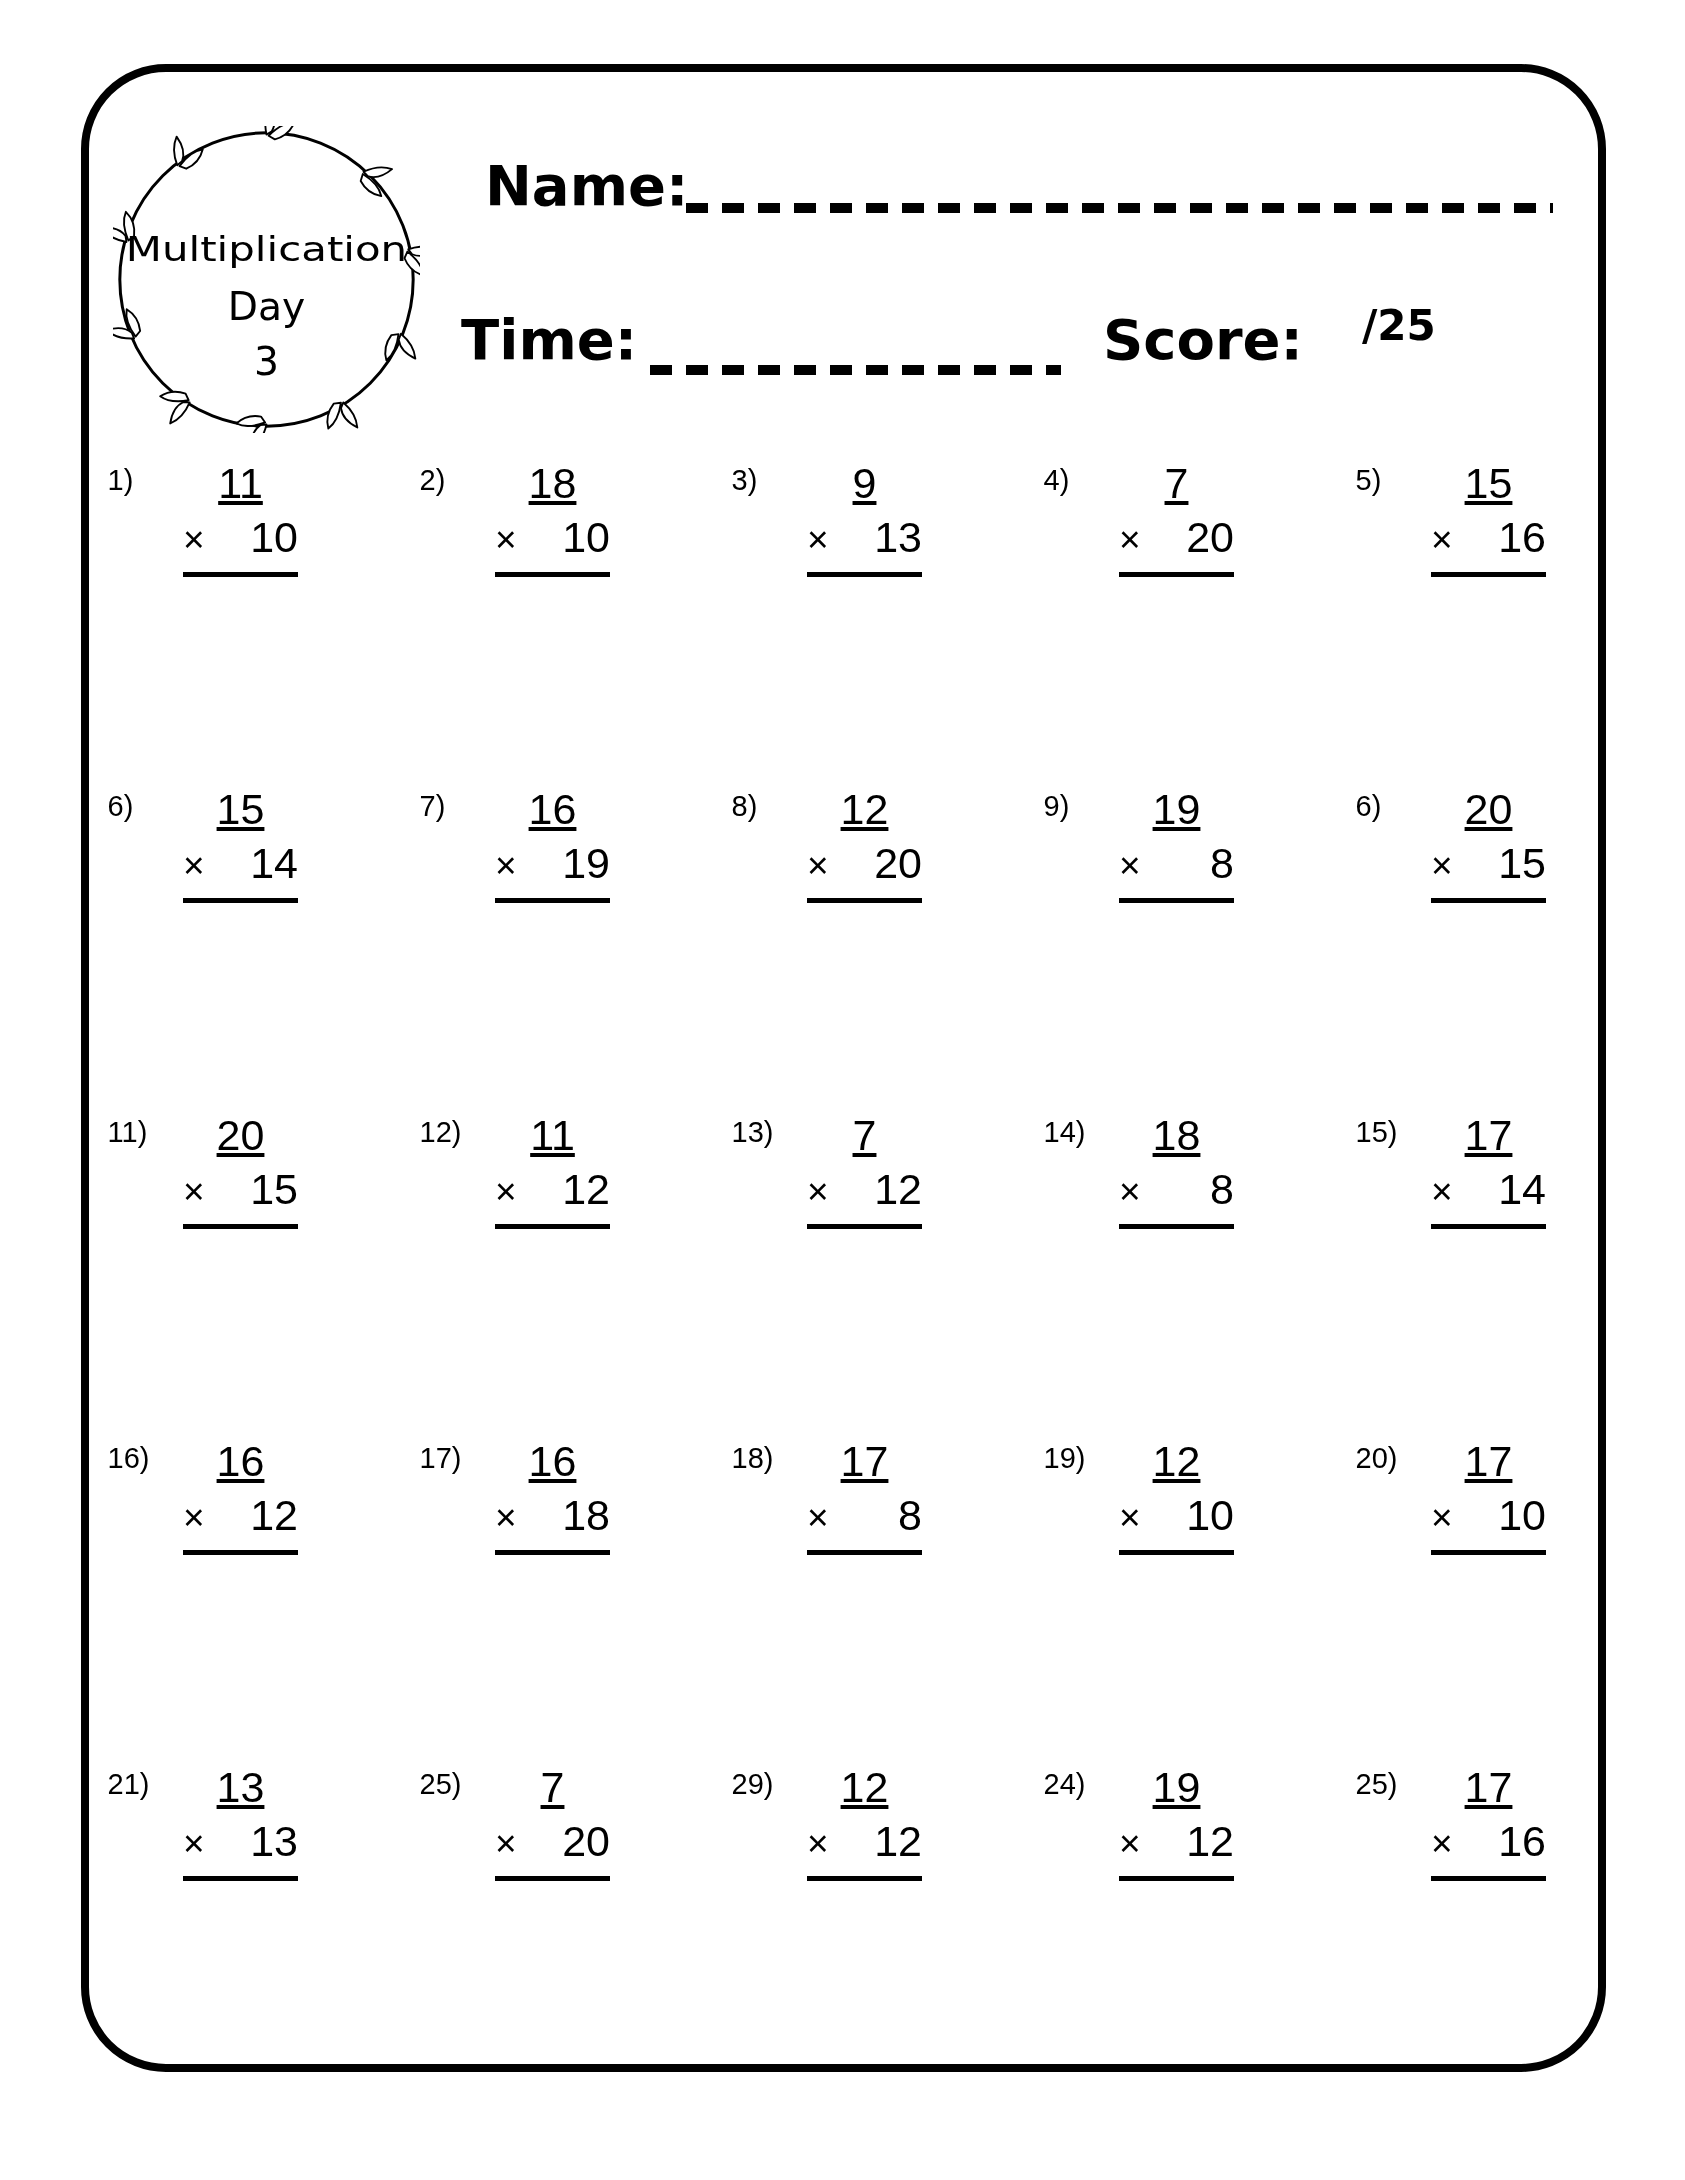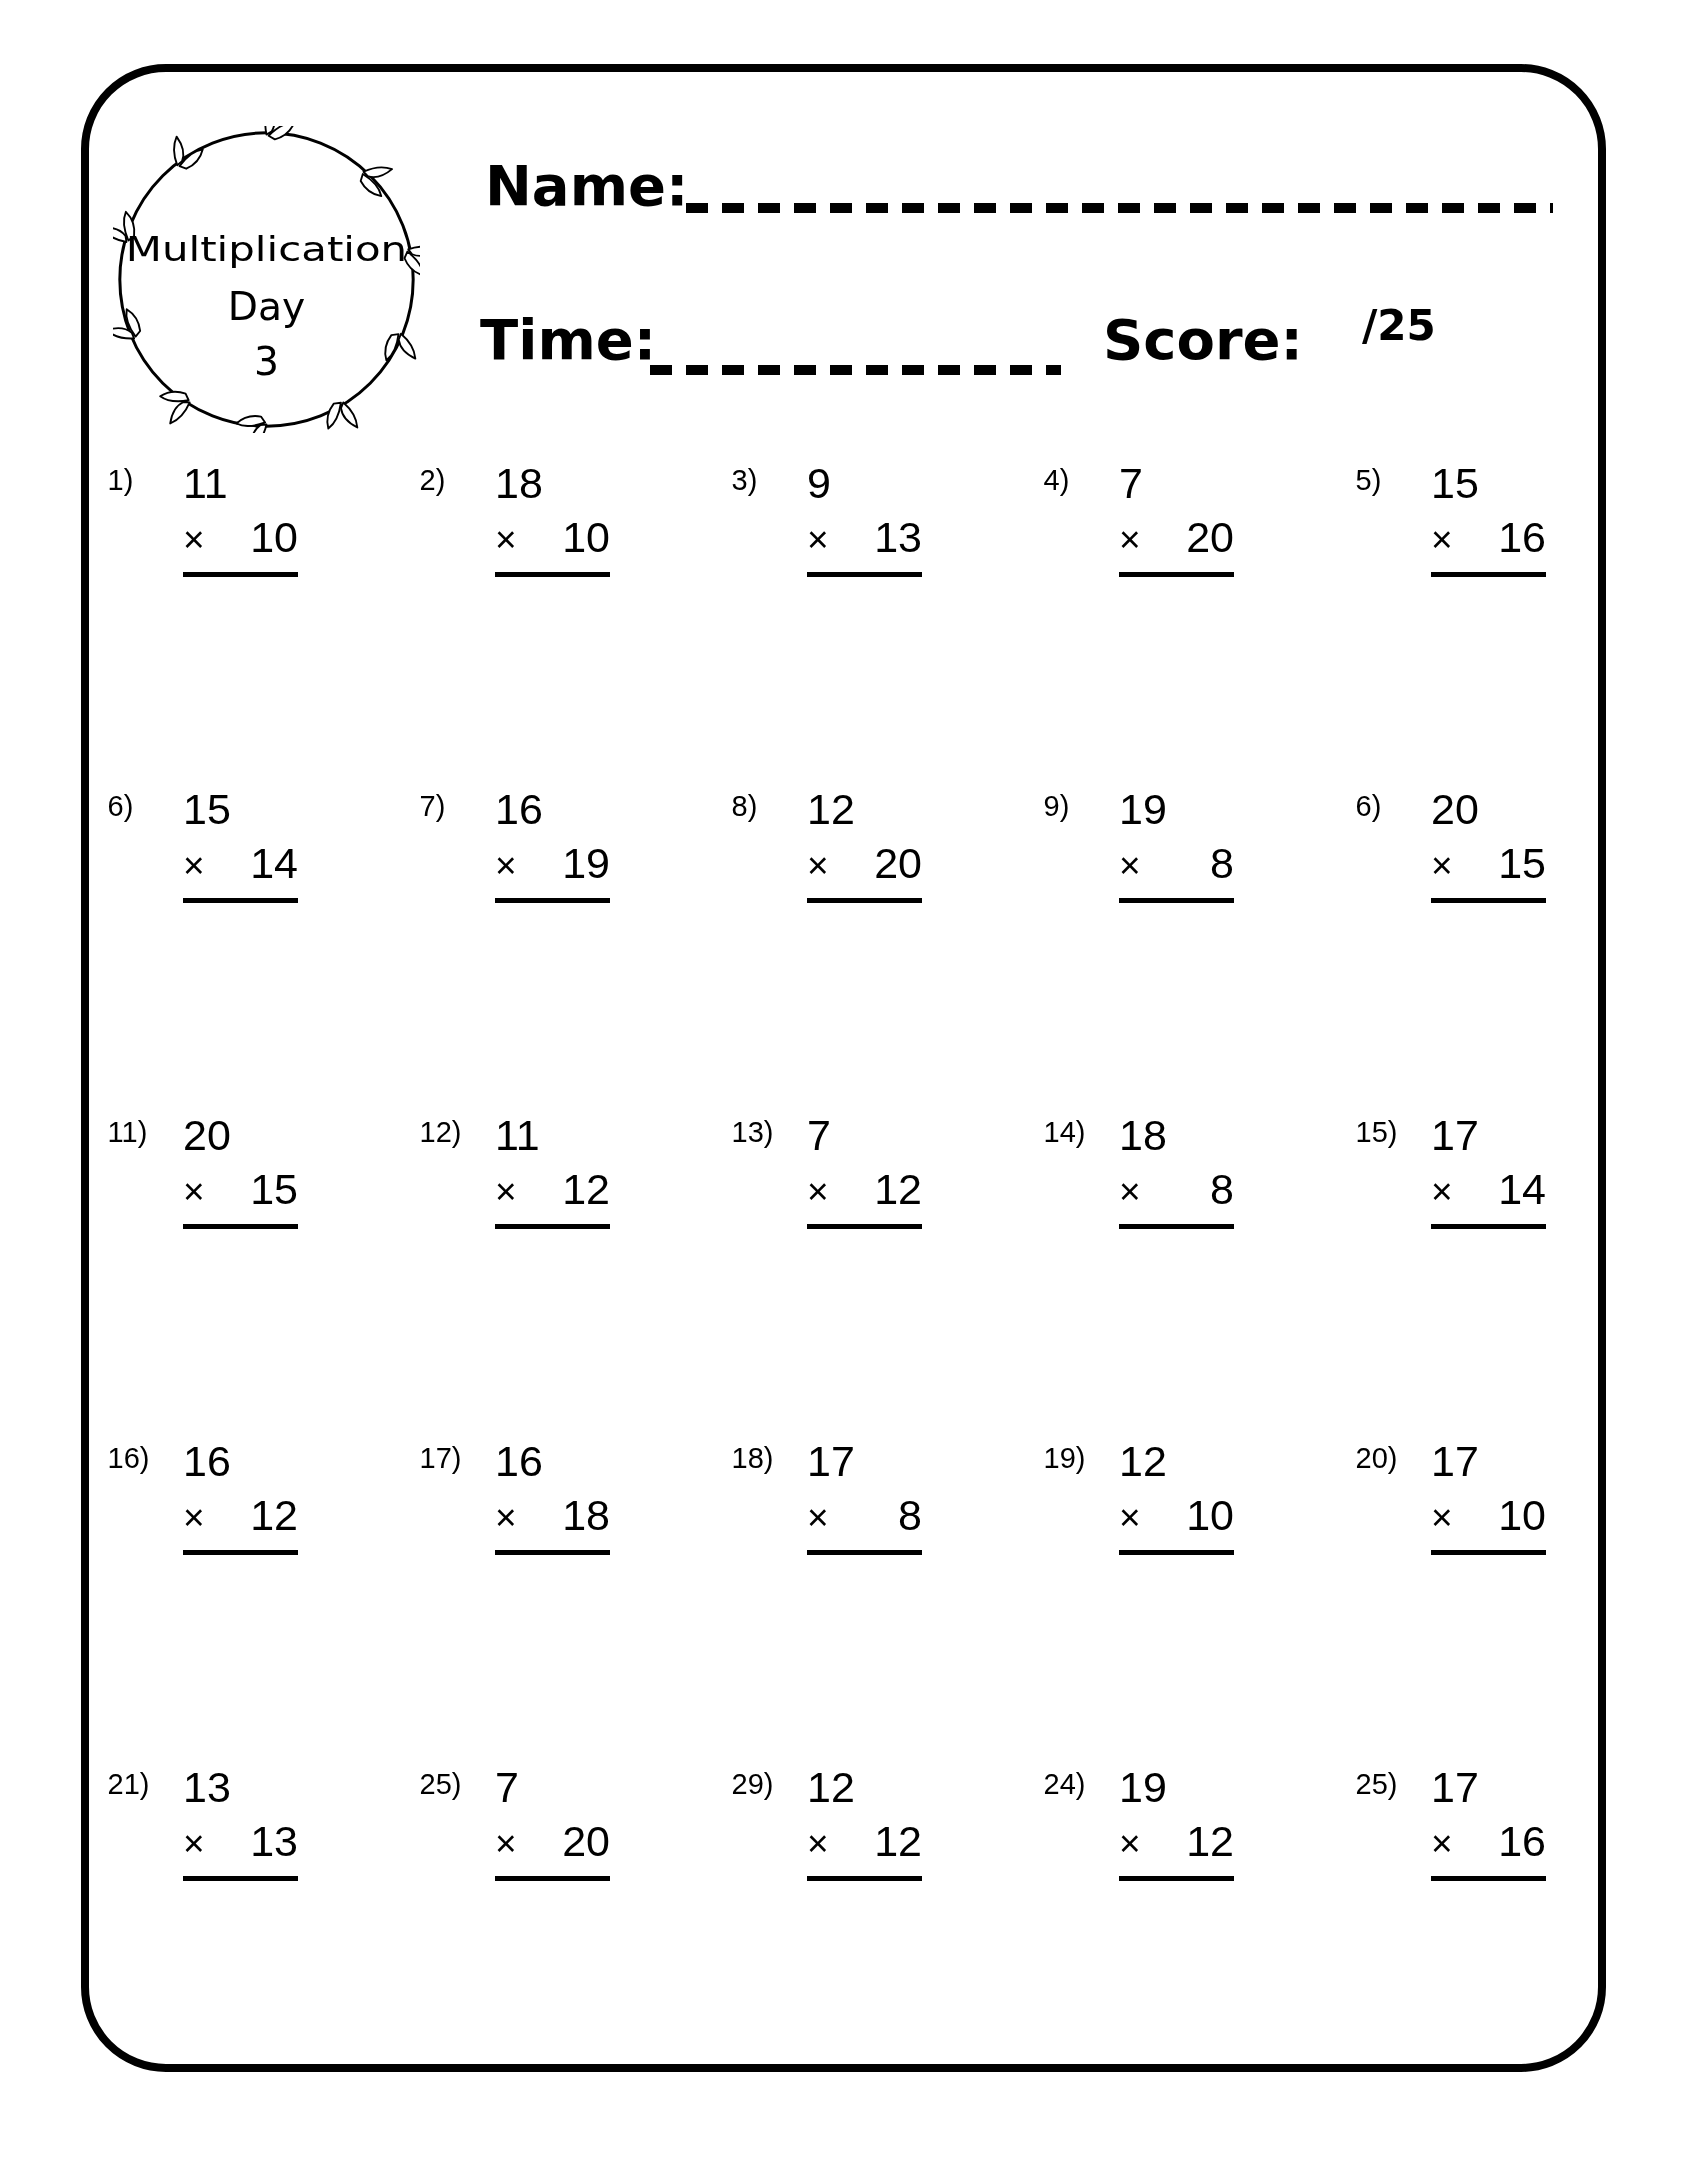--- a/index.html
+++ b/index.html
@@ -12,38 +12,38 @@
 
   
   .logo { position:absolute; left:113px; top:126px; width:307px; height:307px; }
   .logo svg { width:100%; height:100%; }
   .logo text { font-family:"DejaVu Sans", sans-serif; fill:#000; }
 
   
   .hdr { position:absolute; font-family:"DejaVu Sans", sans-serif; font-weight:700;
          font-size:56px; line-height:1.1; white-space:nowrap;margin-left:8px; }
   .name-label  { left:477px;  top:155px; }
-  .time-label  { left:472px;  top:309px;text-align:right; }
+  .time-label  { left:453px;  top:309px;text-align:right; }
   .score-label { left:1095px; top:309px; }
   .score-value { left:1354px; top:303px; font-size:42px; }
 
   .dash { position:absolute; height:10.2px;
           background-image:repeating-linear-gradient(90deg,#000 0 22px,transparent 22px 36px); }
   .name-line { left:686px; top:203px; width:867px; }
   .time-line { left:650px; top:365px; width:411px;  }
 
   
   .grid { position:absolute; left:94px; top:458px;
           display:grid; grid-template-columns:repeat(5,312px); grid-auto-rows:326px; }
   .cell { position:relative; }
   .pnum { position:absolute; left:13.6px; top:5.1px; font-size:29px; line-height:34px; }
   .pbody { position:absolute; left:89px; top:0; width:115px;
            font-size:43px; line-height:51px;
            border-bottom:5.1px solid #000; padding-bottom:6.8px; }
-  .ptop { text-align:left; }
+  .ptop { text-align:center;text-decoration:underline; }
   .pbot { display:flex; justify-content:space-between; align-items:baseline; margin-top:3.4px; }
   .times { font-size:37px; }
 </style>
 </head>
 <body>
 
 <div class="page-border"></div>
 
 <div class="logo">
   <svg viewBox="0 0 360 360">

